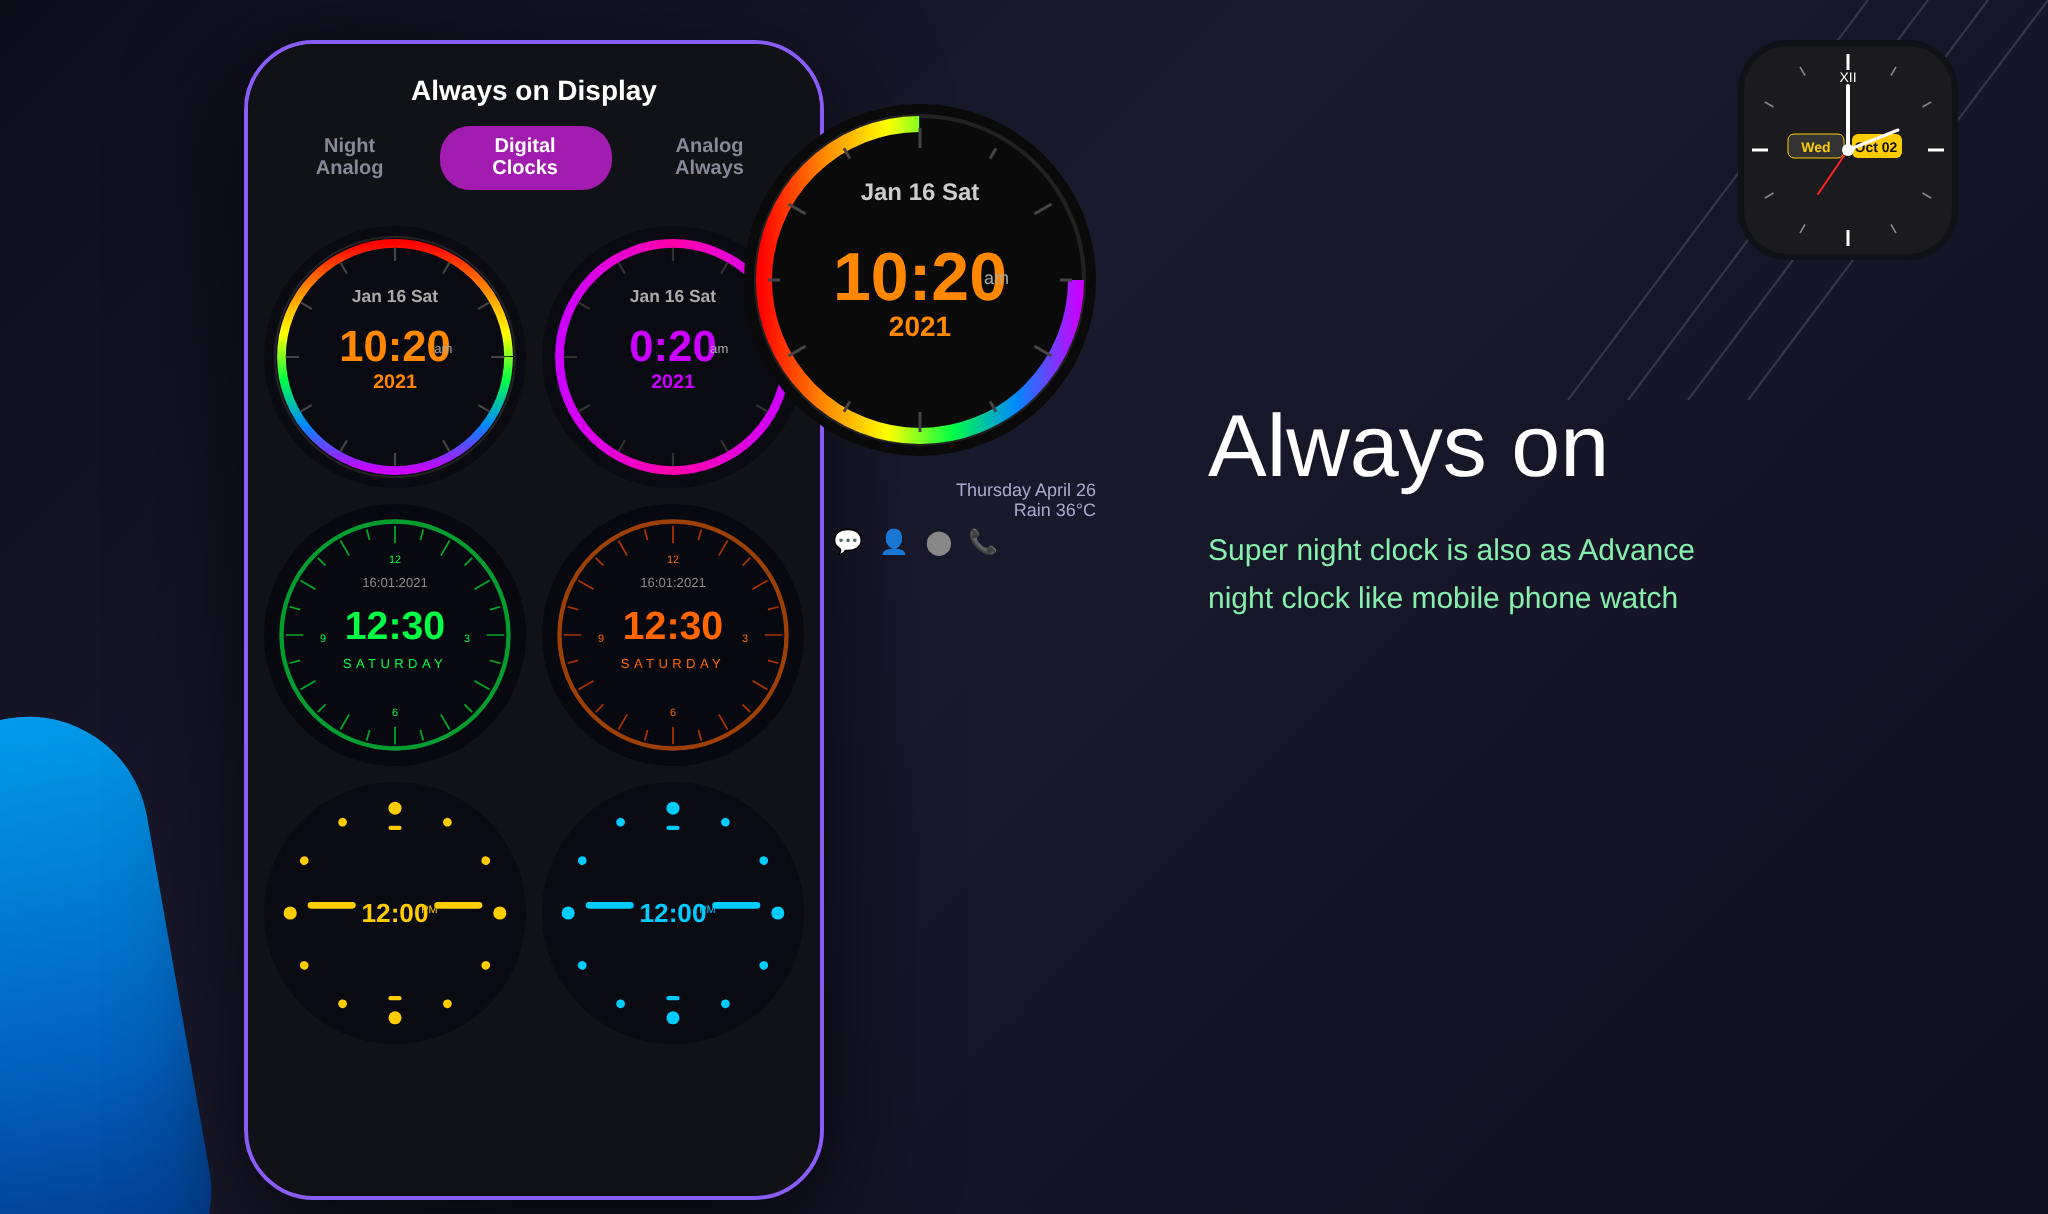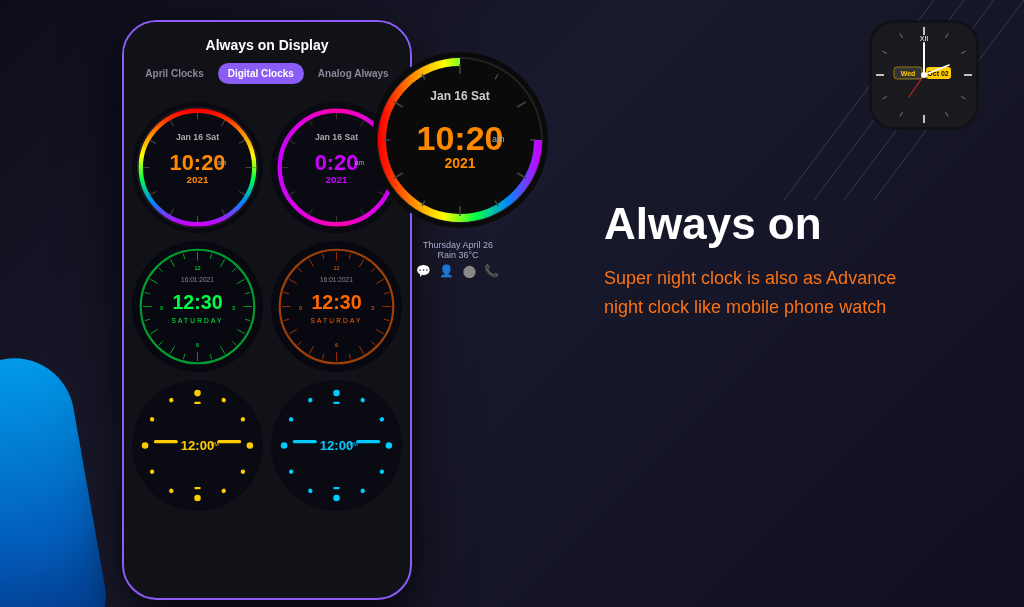--- a/index.html
+++ b/index.html
@@ -69,21 +69,21 @@
     .tab-btn {
       padding: 5px 10px;
       border-radius: 15px;
       font-size: 10px;
       font-weight: 600;
       cursor: pointer;
       border: none;
     }
 
     .tab-btn.active {
-      background: #8b5cf6;
+      background: #a21caf;
       color: #ffffff;
     }
 
     .tab-btn.inactive {
       background: transparent;
       color: #888899;
     }
 
     
     .clock-grid {
@@ -129,21 +129,21 @@
       left: 370px;
       top: 50px;
       width: 180px;
       height: 180px;
     }
 
     .phone-info-text {
       position: absolute;
       left: 368px;
       top: 240px;
-      text-align: center;
+      text-align: right;
       width: 180px;
     }
 
     .phone-info-date {
       color: #aaaacc;
       font-size: 9px;
     }
 
     .phone-status-icons {
       display: flex;
@@ -163,21 +163,21 @@
   <line x1="190" y1="0" x2="40" y2="200" stroke="#ffffff" stroke-width="1"></line>
   <line x1="160" y1="0" x2="10" y2="200" stroke="#ffffff" stroke-width="1"></line>
 </svg>
 
 <div class="bg-blue-accent"></div>
 
 <div class="phone-container">
   <div class="phone-header">
     <div class="phone-title">Always on Display</div>
     <div class="tabs-row">
-      <button class="tab-btn inactive">April Clocks</button>
+      <button class="tab-btn inactive">Night Analog</button>
       <button class="tab-btn active">Digital Clocks</button>
       <button class="tab-btn inactive">Analog Always</button>
     </div>
   </div>
 
   <div class="clock-grid">
 
     <div class="clock-item" style="background:#0a0a12; border-radius:50%; position:relative; overflow:hidden;">
       <svg width="100%" height="100%" viewBox="0 0 120 120" style="position:absolute;inset:0;" xmlns="http://www.w3.org/2000/svg">
         <circle cx="60" cy="60" r="58" fill="#0a0a12"></circle>
@@ -467,19 +467,19 @@
     <text x="74" y="61" text-anchor="middle" fill="#111" font-size="7" font-weight="700">Oct 02</text>
 
     <line x1="60" y1="60" x2="60" y2="28" stroke="#ffffff" stroke-width="2" stroke-linecap="round"></line>
     <line x1="60" y1="60" x2="85" y2="50" stroke="#ffffff" stroke-width="1.5" stroke-linecap="round"></line>
     <line x1="60" y1="60" x2="45" y2="82" stroke="#ff2222" stroke-width="1" stroke-linecap="round"></line>
     <circle cx="60" cy="60" r="3" fill="#ffffff"></circle>
   </svg>
 </div>
 
 <div style="position:absolute; right:50px; top:200px; width:370px;">
-  <div style="color:#ffffff; font-size:44px; font-weight:700; line-height:1.1;">
+  <div style="color:#ffffff; font-size:44px; font-weight:400; line-height:1.1;">
     <span>Always on</span>
   </div>
-  <div style="color:#f97316; font-size:18px; line-height:1.6; margin-top:16px; font-weight:400; max-width:330px;">
+  <div style="color:#86efac; font-size:15px; line-height:1.6; margin-top:16px; font-weight:400; max-width:330px;">
     Super night clock is also as Advance<br>night clock like mobile phone watch
   </div>
 </div>
 
 </body></html>

